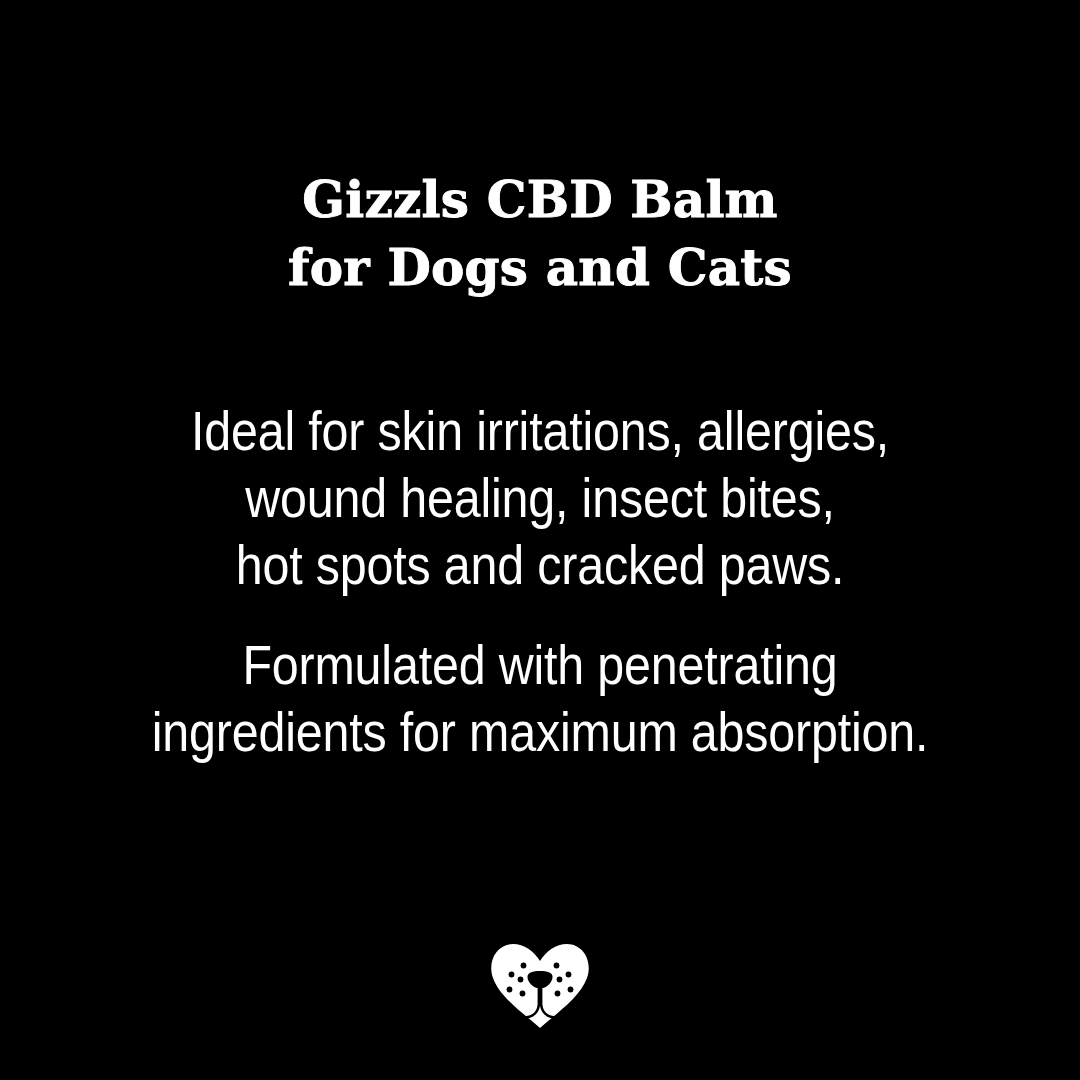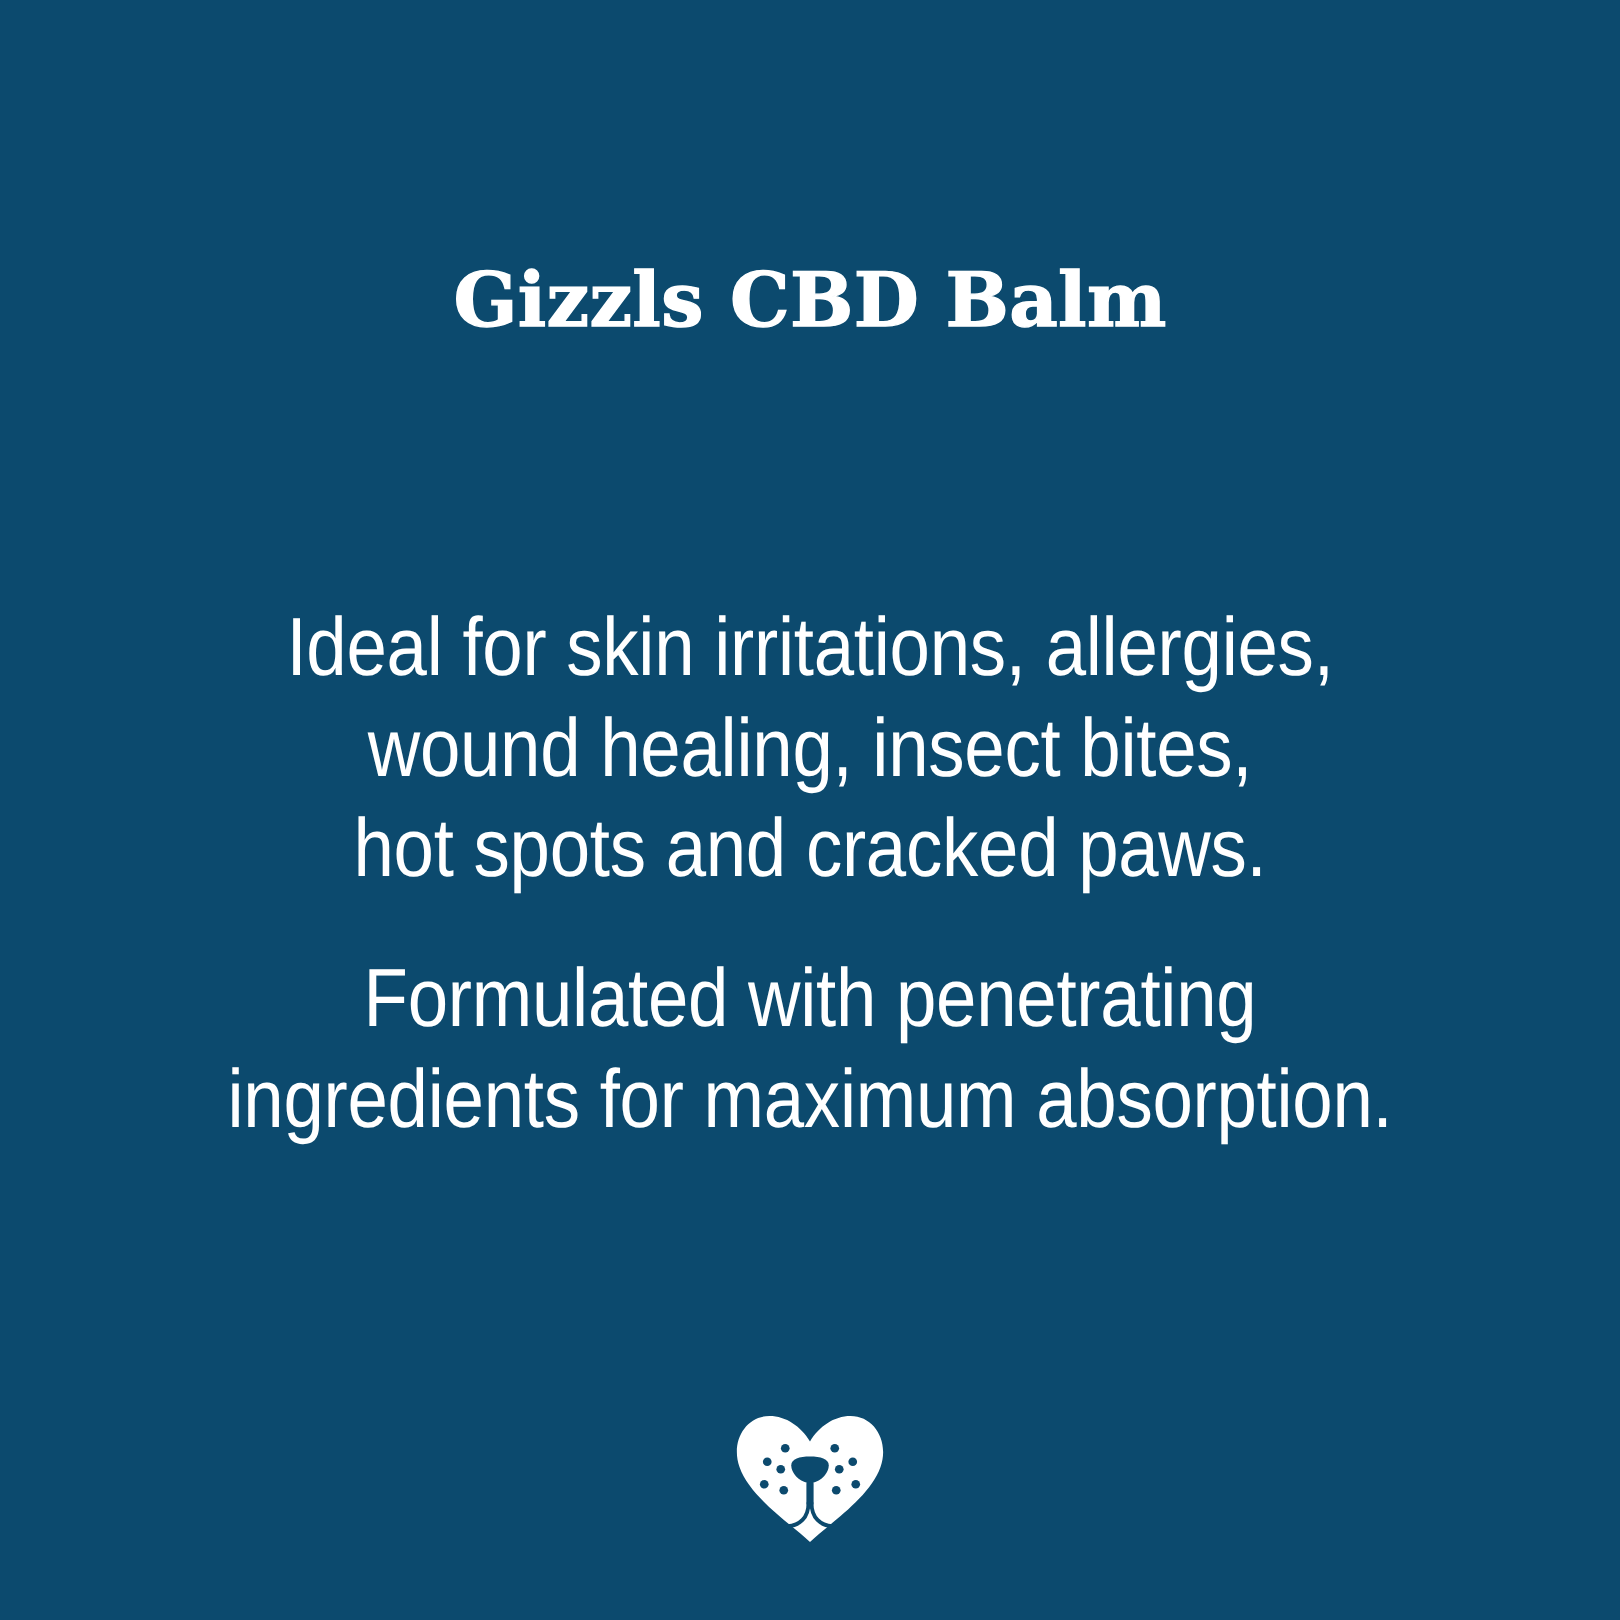--- a/index.html
+++ b/index.html
@@ -78,24 +78,25 @@
   }
   .logo-wrap svg {
     display: block;
     width: 108px;
     height: 96px;
   }
 </style>
 </head>
 <body>
 
-<div class="canvas" style="background: #0c4a6e; padding-left: 37px;">
+<div class="canvas" style="background: #000000; padding-left: 37px;">
 
   <div class="heading">
     <span class="hline">Gizzls CBD Balm</span>
+    <span class="hline">for Dogs and Cats</span>
   </div>
 
   <div class="body-copy" id="para-1">
     <span class="bline">Ideal for skin irritations, allergies,</span>
     <span class="bline">wound healing, insect bites,</span>
     <span class="bline">hot spots and cracked paws.</span>
   </div>
 
   <div class="body-copy" id="para-2">
     <span class="bline">Formulated with penetrating</span>

